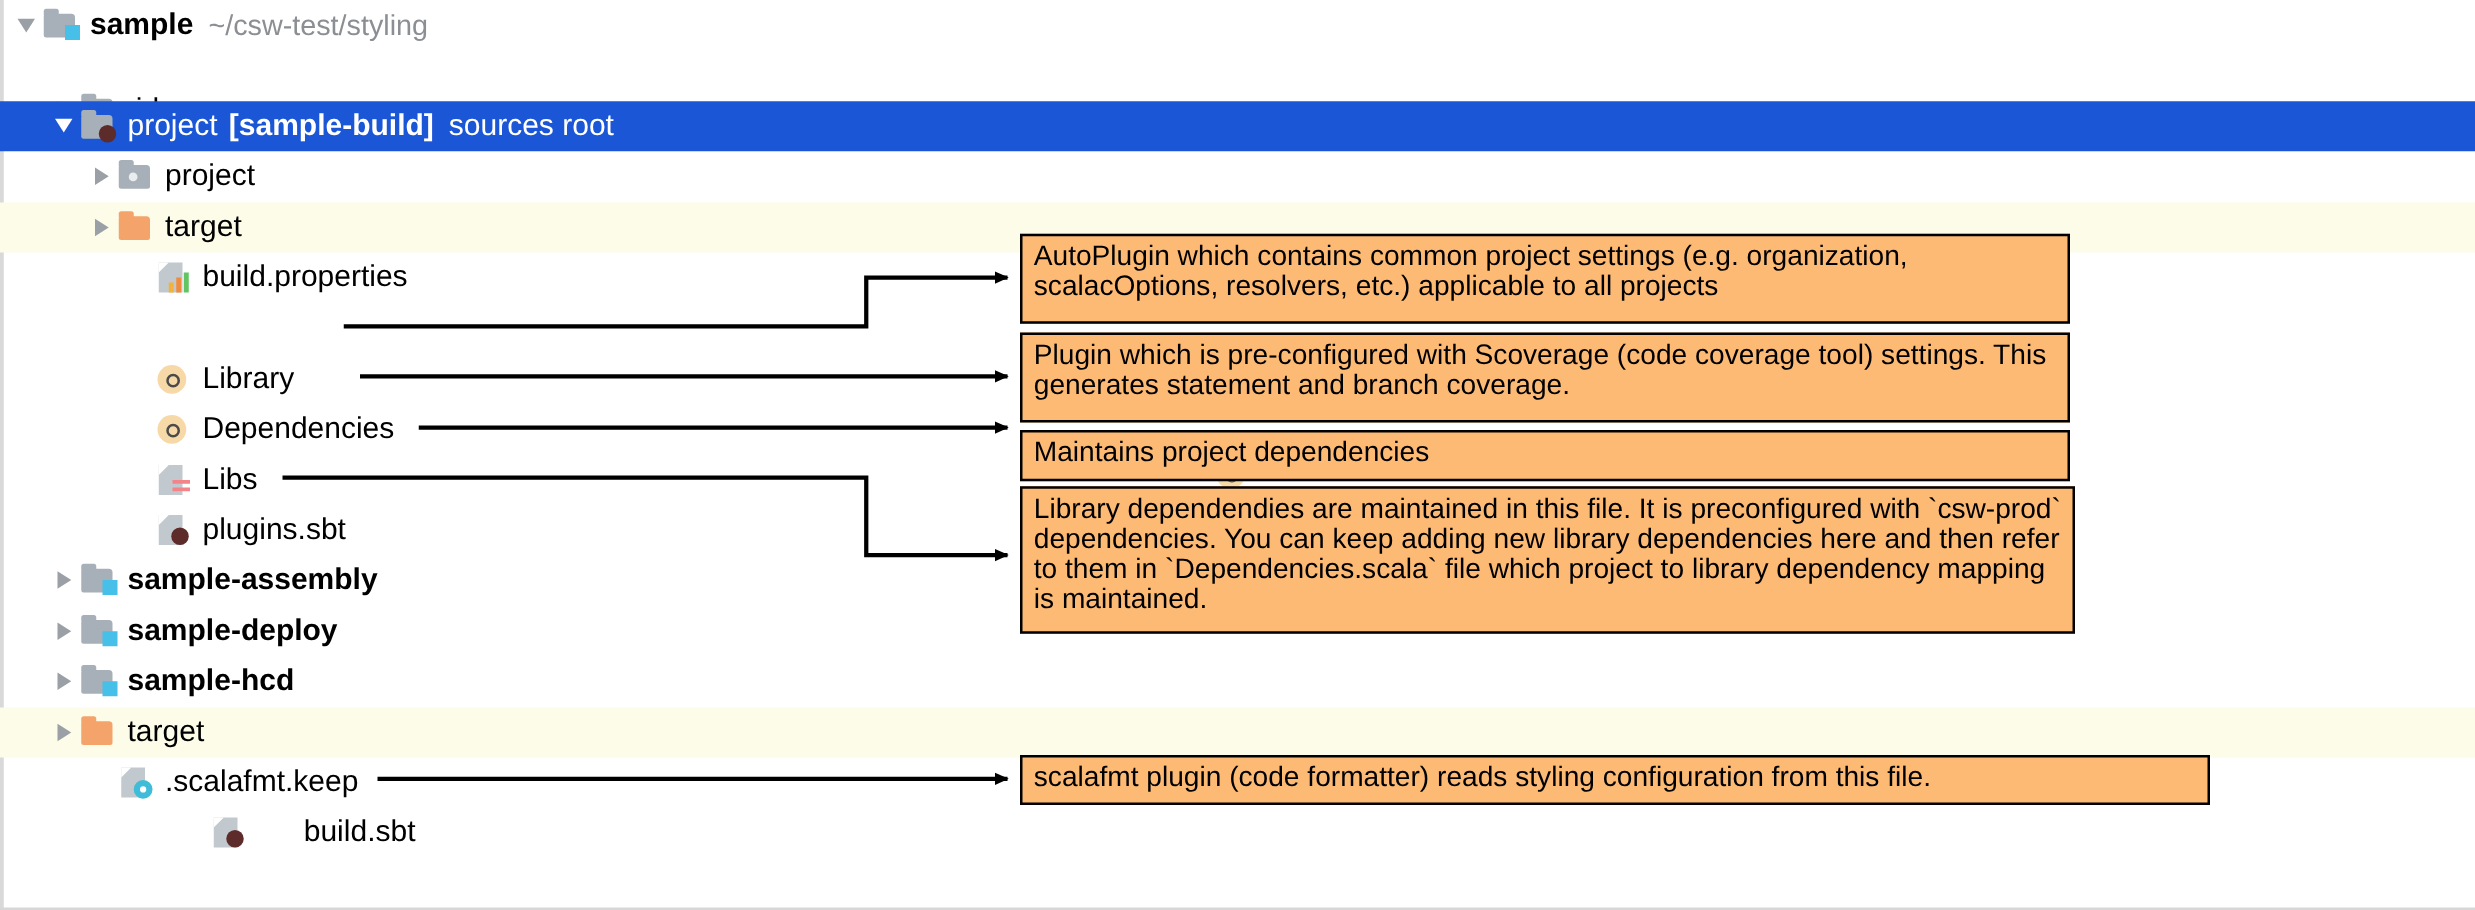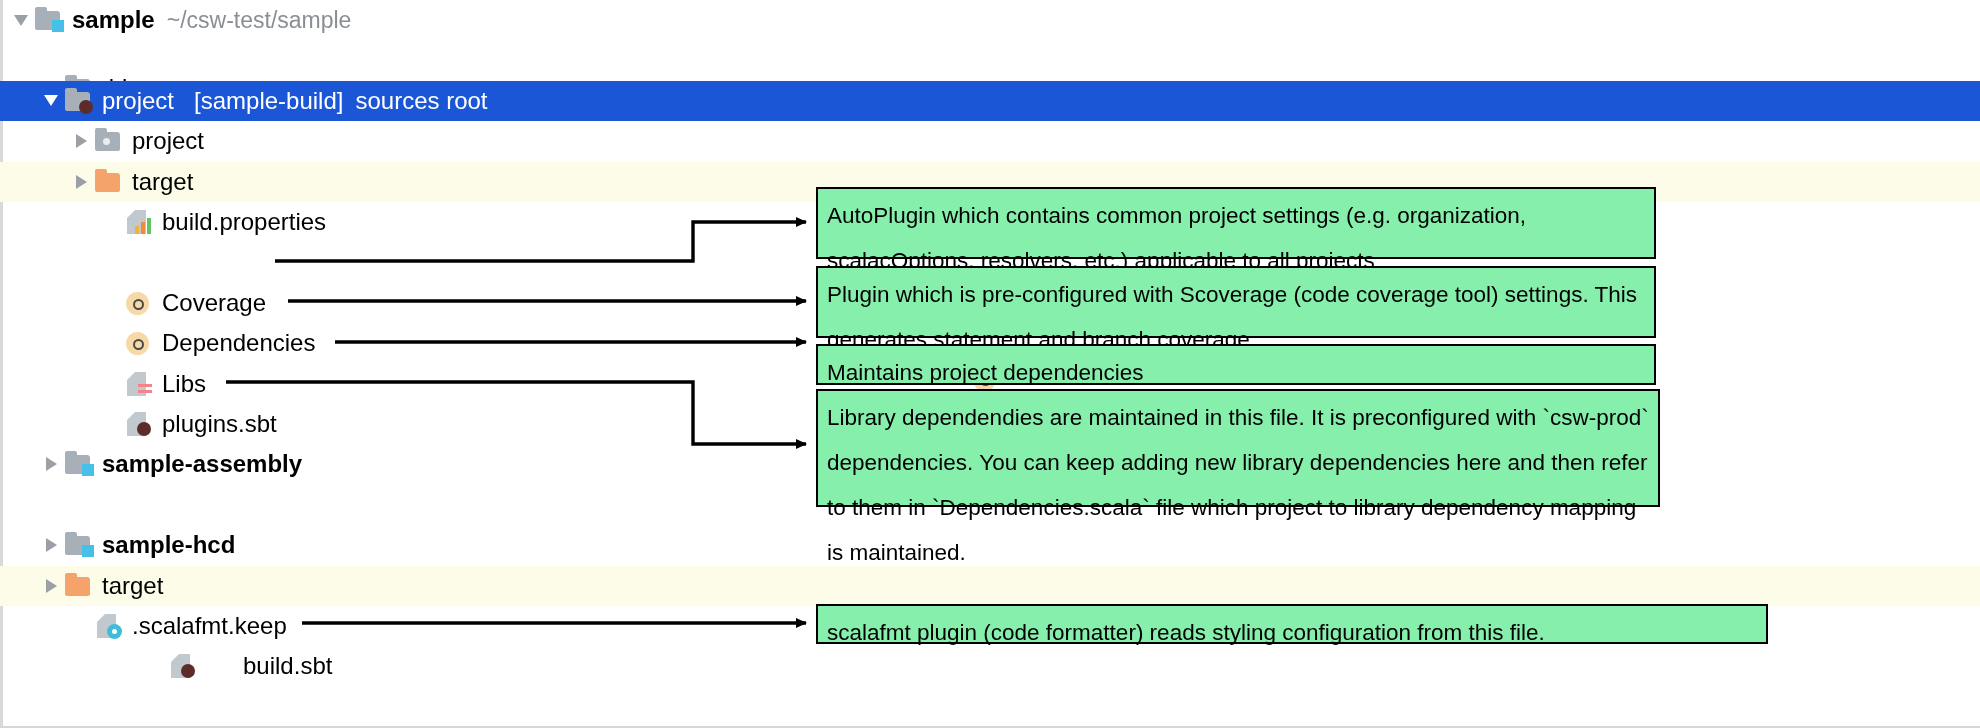--- a/index.html
+++ b/index.html
@@ -79,31 +79,31 @@
   .prop:before{content:"";position:absolute;left:0;top:0;border-top:8px solid #ffffff;border-right:8px solid transparent;}
   .bars{position:absolute;left:11px;bottom:1px;width:18px;height:16px;display:flex;align-items:flex-end;gap:2px;}
   .bars i{display:block;width:4px;background:#f08a3c;}
   .bars i:nth-child(1){height:8px;background:#f2b23c;}
   .bars i:nth-child(2){height:12px;background:#f08a3c;}
   .bars i:nth-child(3){height:16px;background:#63c463;}
 
   .lbl{font-size:24px;}
   .lbl.b{font-weight:bold;}
   .path{font-size:23px;color:#8b8f94;margin-left:12px;}
-  .tagb{font-weight:normal;margin-left:20px;}
+  .tagb{font-weight:bold;margin-left:9px;}
   .tagn{margin-left:12px;}
 
   
   .box{
     position:absolute;
     border:2.5px solid #000000;
-    background:#86efac;
+    background:#fdba74;
     box-sizing:border-box;
     font-size:22.5px;
-    line-height:45px;
+    line-height:24px;
     color:#000000;
     padding:4px 8px 4px 9px;
   }
 
   
   #wires{position:absolute;left:0;top:0;width:1980px;height:728px;pointer-events:none;}
 
   .bottomline{position:absolute;left:0;top:726px;width:1980px;height:2px;background:#d7d7d7;}
   .leftrail{position:absolute;left:0;top:0;width:3px;height:728px;background:#d9d9d9;}
 </style>
@@ -116,21 +116,21 @@
     <div class="row" style="top: 0px;">
       <span style="display:inline-block;width:8px;flex:0 0 8px;"></span>
       <span class="tw down">
         <i></i>
       </span>
       <span class="ico">
         <span class="fold"></span>
         <span class="badge-blue"></span>
       </span>
       <span class="lbl b">sample</span>
-      <span class="path">~/csw-test/sample</span>
+      <span class="path">~/csw-test/styling</span>
     </div>
     <div class="row" style="top: 40.4px; margin-top: 28px;">
       <span style="display:inline-block;width:38px;flex:0 0 38px;"></span>
       <span class="tw right">
         <i></i>
       </span>
       <span class="ico">
         <span class="fold"></span>
       </span>
       <span class="lbl">.idea</span>
@@ -195,21 +195,21 @@
       <span class="lbl">Common</span>
     </div>
     <div class="row" style="top: 282.8px;">
       <span style="display:inline-block;width:98px;flex:0 0 98px;"></span>
       <span class="tw none">
         <i></i>
       </span>
       <span class="ico">
         <span class="scala-o"></span>
       </span>
-      <span class="lbl">Coverage</span>
+      <span class="lbl">Library</span>
     </div>
     <div class="row" style="top: 323.2px;">
       <span style="display:inline-block;width:98px;flex:0 0 98px;"></span>
       <span class="tw none">
         <i></i>
       </span>
       <span class="ico">
         <span class="scala-o"></span>
       </span>
       <span class="lbl">Dependencies</span>
@@ -242,20 +242,31 @@
     <div class="row" style="top: 444.4px;">
       <span style="display:inline-block;width:38px;flex:0 0 38px;"></span>
       <span class="tw right">
         <i></i>
       </span>
       <span class="ico">
         <span class="fold"></span>
         <span class="badge-blue"></span>
       </span>
       <span class="lbl b">sample-assembly</span>
+    </div>
+    <div class="row" style="top: 484.8px;">
+      <span style="display:inline-block;width:38px;flex:0 0 38px;"></span>
+      <span class="tw right">
+        <i></i>
+      </span>
+      <span class="ico">
+        <span class="fold"></span>
+        <span class="badge-blue"></span>
+      </span>
+      <span class="lbl b">sample-deploy</span>
     </div>
     <div class="row" style="top: 525.2px;">
       <span style="display:inline-block;width:38px;flex:0 0 38px;"></span>
       <span class="tw right">
         <i></i>
       </span>
       <span class="ico">
         <span class="fold"></span>
         <span class="badge-blue"></span>
       </span>

